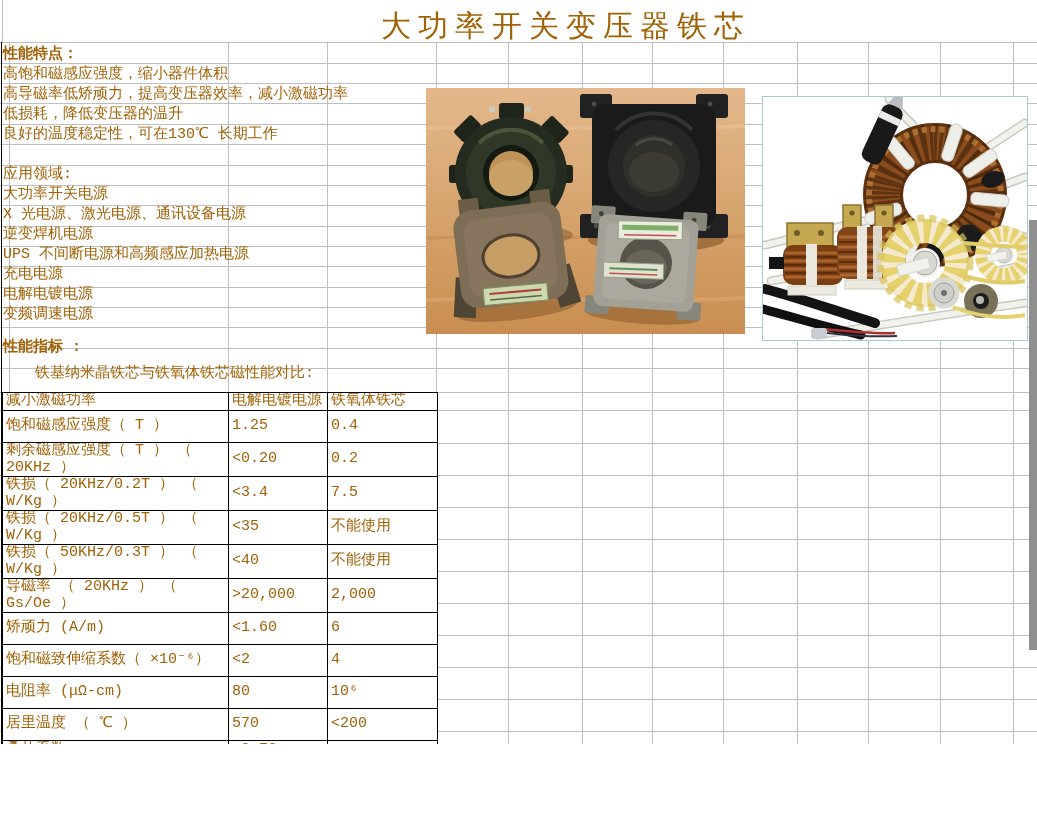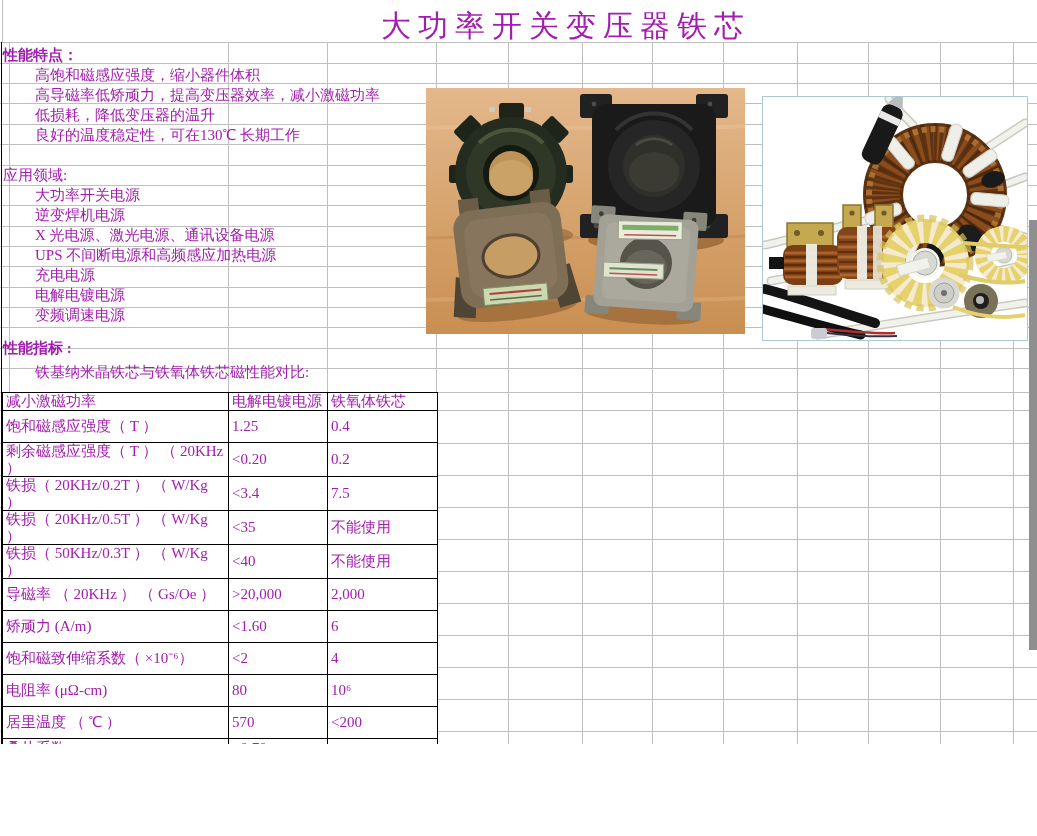--- a/index.html
+++ b/index.html
@@ -1,33 +1,33 @@
 <!DOCTYPE html>
 <html><head>
 <meta charset="utf-8">
 <style>
   html,body{margin:0;padding:0;}
   .page{
     position:relative;width:1037px;height:744px;background:#ffffff;
-    font-family:Liberation Serif, serif;color:#a21caf;overflow:hidden;
+    font-family:Liberation Mono, monospace;color:#a16207;overflow:hidden;
   }
   .gridlayer{position:absolute;left:0;top:0;width:1037px;height:836px;z-index:1;pointer-events:none;}
   .vline{position:absolute;width:1px;background:#bfbfbf;}
   .hline{position:absolute;height:1px;background:#bfbfbf;}
   .doc-left-border{position:absolute;left:1px;top:42px;width:1px;height:794px;background:#000;z-index:2;}
   .title-cell-edge{position:absolute;left:2px;top:0;width:1px;height:42px;background:#bfbfbf;z-index:2;}
   .scroll-strip{position:absolute;left:1029px;top:220px;width:8px;height:430px;background:#8f8f8f;z-index:3;}
   .page-title{
     position:absolute;left:381px;top:6px;font-size:30px;letter-spacing:7px;
     white-space:nowrap;z-index:4;
   }
   .sec{position:absolute;left:3px;z-index:4;font-size:15px;line-height:20px;white-space:nowrap;}
   .sec-heading{font-weight:bold;}
   .sec-heading.regular{font-weight:normal;}
-  .sec-line.item{padding-left:32px;}
+  .sec-line.item{}
   .intro-line{position:absolute;left:35px;top:363px;font-size:15px;z-index:4;white-space:nowrap;}
   .cmp-table{
     position:absolute;left:2px;top:392px;width:435px;z-index:5;
     border-collapse:collapse;table-layout:fixed;background:#fff;
     font-size:15px;
   }
   .cmp-table col.c1{width:226px;}
   .cmp-table col.c2{width:99px;}
   .cmp-table col.c3{width:110px;}
   .cmp-table th,.cmp-table td{border:1px solid #000;padding:0 3px;line-height:1.1;overflow:hidden;}
@@ -110,22 +110,22 @@
         <div class="sec-line item">低损耗，降低变压器的温升</div>
         <div class="sec-line item">良好的温度稳定性，可在130℃ 长期工作</div>
       </div>
   </div>
 
   <div class="sec" style="top:165px;">
     <div class="sec-line sec-heading regular">应用领域:</div>
     <div>
 
     <div class="sec-line item">大功率开关电源</div>
+        <div class="sec-line item">X 光电源、激光电源、通讯设备电源</div>
         <div class="sec-line item">逆变焊机电源</div>
-        <div class="sec-line item">X 光电源、激光电源、通讯设备电源</div>
         <div class="sec-line item">UPS 不间断电源和高频感应加热电源</div>
         <div class="sec-line item">充电电源</div>
         <div class="sec-line item">电解电镀电源</div>
         <div class="sec-line item">变频调速电源</div>
       </div>
   </div>
 
   <div class="sec" style="top:338px;">
     <div class="sec-line sec-heading">性能指标 :</div>
   </div>

